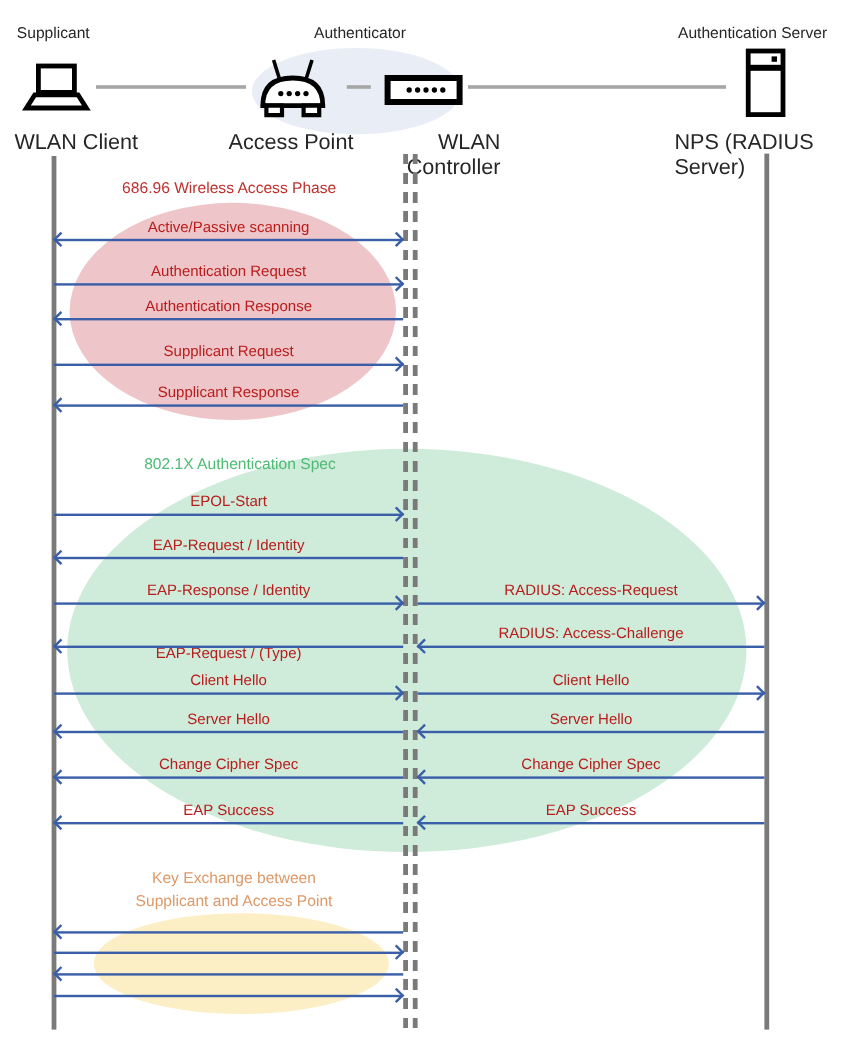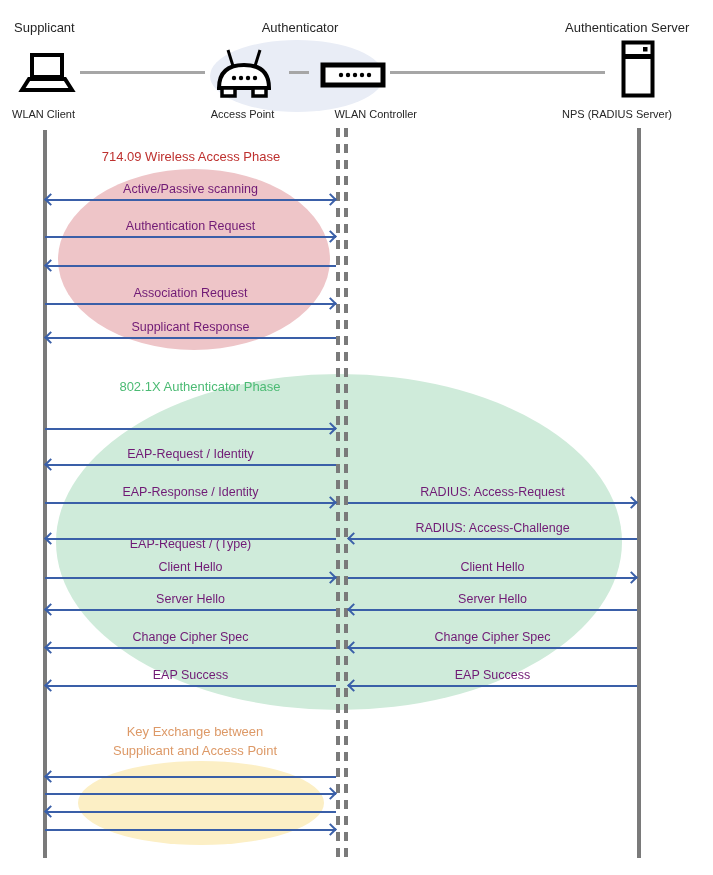--- a/index.html
+++ b/index.html
@@ -2,28 +2,28 @@
 <html><head>
 <meta charset="utf-8">
 <style>
   html,body{margin:0;padding:0;background:#fff;}
   .stage{
     position:relative;width:713px;height:875px;background:#fff;overflow:hidden;
     font-family:"Liberation Sans", sans-serif;color:#3f3f3f;padding-left:17px;
   }
   .abs{position:absolute;}
   .role-label{font-size:13px;color:#262626;}
-  .device-label{font-size:11px;color:#262626;}
+  .device-label{font-size:18px;color:#262626;}
   .hl-ellipse{border-radius:50%;background:#E9EDF6;}
   .connector{height:3px;background:#A6A6A6;}
   .lifeline{width:4px;background:#7A7A7A;}
   .lifeline.dashed{background:repeating-linear-gradient(to bottom,#7A7A7A 0 9px,transparent 9px 16px);}
   .phase-ellipse{border-radius:50%;}
   .phase-title{font-size:13px;text-align:center;white-space:pre-line;line-height:19px;}
-  .msg-label{font-size:12.5px;text-align:center;color:#701a75;}
+  .msg-label{font-size:12.5px;text-align:center;color:#b91c1c;}
   .msg-line{height:0;border-top:2px solid #3A5FA8;}
   .msg-head{width:9px;height:9px;border:0 solid #3A5FA8;border-top-width:2px;border-right-width:2px;box-sizing:border-box;}
   .msg-head.point-right{transform:rotate(45deg);}
   .msg-head.point-left{transform:rotate(-135deg);}
   svg{display:block;}
 </style>
 </head>
 <body>
 
 <div class="stage">
@@ -75,49 +75,51 @@
     </svg>
   </div>
 
   <div class="abs device-label" style="left:12px;top:108px;">WLAN Client</div>
   <div class="abs device-label" style="left:170px;top:108px;width:145px;text-align:center;">Access Point</div>
   <div class="abs device-label" style="left:305px;top:108px;width:112px;text-align:right;">WLAN Controller</div>
   <div class="abs device-label" style="left:562px;top:108px;">NPS (RADIUS Server)</div>
 
   <div id="phase-layer" class="abs" style="left:0;top:0;width:713px;height:875px;">
       <div class="abs phase-ellipse" style="left: 58px; top: 169px; width: 272px; height: 181px; background: rgb(238, 197, 200);"></div>
-      <div class="abs phase-title" style="left: 60px; top: 147px; width: 262px; color: rgb(190, 49, 47);">714.09 Wireless Access Phase</div>
+      <div class="abs phase-title" style="left: 60px; top: 147px; width: 262px; color: rgb(190, 49, 47);">686.96 Wireless Access Phase</div>
       <div class="abs phase-ellipse" style="left: 56px; top: 374px; width: 566px; height: 336px; background: rgb(207, 235, 218);"></div>
-      <div class="abs phase-title" style="left: 60px; top: 377px; width: 280px; color: rgb(76, 187, 116);">802.1X Authenticator Phase</div>
+      <div class="abs phase-title" style="left: 60px; top: 377px; width: 280px; color: rgb(76, 187, 116);">802.1X Authentication Spec</div>
       <div class="abs phase-ellipse" style="left: 78px; top: 761px; width: 246px; height: 84px; background: rgb(252, 239, 197);"></div>
       <div class="abs phase-title" style="left: 60px; top: 722px; width: 270px; color: rgb(221, 153, 103);">Key Exchange between
 Supplicant and Access Point</div>
     </div>
 
   <div class="abs lifeline" style="left:43px;top:130px;height:728px;"></div>
   <div class="abs lifeline dashed" style="left:336px;top:128px;height:730px;"></div>
   <div class="abs lifeline dashed" style="left:344px;top:128px;height:730px;"></div>
   <div class="abs lifeline" style="left:637px;top:128px;height:730px;"></div>
 
   <div id="message-layer" class="abs" style="left:0;top:0;width:713px;height:875px;">
       <div class="abs msg-label" style="left: 45px; top: 182px; width: 291px;">Active/Passive scanning</div>
       <div class="abs msg-line" style="left: 45px; top: 199px; width: 291px; border-top-color: rgb(58, 95, 168);"></div>
       <div class="abs msg-head point-right" style="left: 326px; top: 195px; border-top-color: rgb(58, 95, 168); border-right-color: rgb(58, 95, 168);"></div>
       <div class="abs msg-head point-left" style="left: 46px; top: 195px; border-top-color: rgb(58, 95, 168); border-right-color: rgb(58, 95, 168);"></div>
       <div class="abs msg-label" style="left: 45px; top: 219px; width: 291px;">Authentication Request</div>
       <div class="abs msg-line" style="left: 45px; top: 236px; width: 291px; border-top-color: rgb(58, 95, 168);"></div>
       <div class="abs msg-head point-right" style="left: 326px; top: 232px; border-top-color: rgb(58, 95, 168); border-right-color: rgb(58, 95, 168);"></div>
+      <div class="abs msg-label" style="left: 45px; top: 248px; width: 291px;">Authentication Response</div>
       <div class="abs msg-line" style="left: 45px; top: 265px; width: 291px; border-top-color: rgb(58, 95, 168);"></div>
       <div class="abs msg-head point-left" style="left: 46px; top: 261px; border-top-color: rgb(58, 95, 168); border-right-color: rgb(58, 95, 168);"></div>
-      <div class="abs msg-label" style="left: 45px; top: 286px; width: 291px;">Association Request</div>
+      <div class="abs msg-label" style="left: 45px; top: 286px; width: 291px;">Supplicant Request</div>
       <div class="abs msg-line" style="left: 45px; top: 303px; width: 291px; border-top-color: rgb(58, 95, 168);"></div>
       <div class="abs msg-head point-right" style="left: 326px; top: 299px; border-top-color: rgb(58, 95, 168); border-right-color: rgb(58, 95, 168);"></div>
       <div class="abs msg-label" style="left: 45px; top: 320px; width: 291px;">Supplicant Response</div>
       <div class="abs msg-line" style="left: 45px; top: 337px; width: 291px; border-top-color: rgb(58, 95, 168);"></div>
       <div class="abs msg-head point-left" style="left: 46px; top: 333px; border-top-color: rgb(58, 95, 168); border-right-color: rgb(58, 95, 168);"></div>
+      <div class="abs msg-label" style="left: 45px; top: 411px; width: 291px;">EPOL-Start</div>
       <div class="abs msg-line" style="left: 45px; top: 428px; width: 291px; border-top-color: rgb(58, 95, 168);"></div>
       <div class="abs msg-head point-right" style="left: 326px; top: 424px; border-top-color: rgb(58, 95, 168); border-right-color: rgb(58, 95, 168);"></div>
       <div class="abs msg-label" style="left: 45px; top: 447px; width: 291px;">EAP-Request / Identity</div>
       <div class="abs msg-line" style="left: 45px; top: 464px; width: 291px; border-top-color: rgb(58, 95, 168);"></div>
       <div class="abs msg-head point-left" style="left: 46px; top: 460px; border-top-color: rgb(58, 95, 168); border-right-color: rgb(58, 95, 168);"></div>
       <div class="abs msg-label" style="left: 45px; top: 485px; width: 291px;">EAP-Response / Identity</div>
       <div class="abs msg-line" style="left: 45px; top: 502px; width: 291px; border-top-color: rgb(58, 95, 168);"></div>
       <div class="abs msg-head point-right" style="left: 326px; top: 498px; border-top-color: rgb(58, 95, 168); border-right-color: rgb(58, 95, 168);"></div>
       <div class="abs msg-label" style="left: 348px; top: 485px; width: 289px;">RADIUS: Access-Request</div>
       <div class="abs msg-line" style="left: 348px; top: 502px; width: 289px; border-top-color: rgb(58, 95, 168);"></div>

